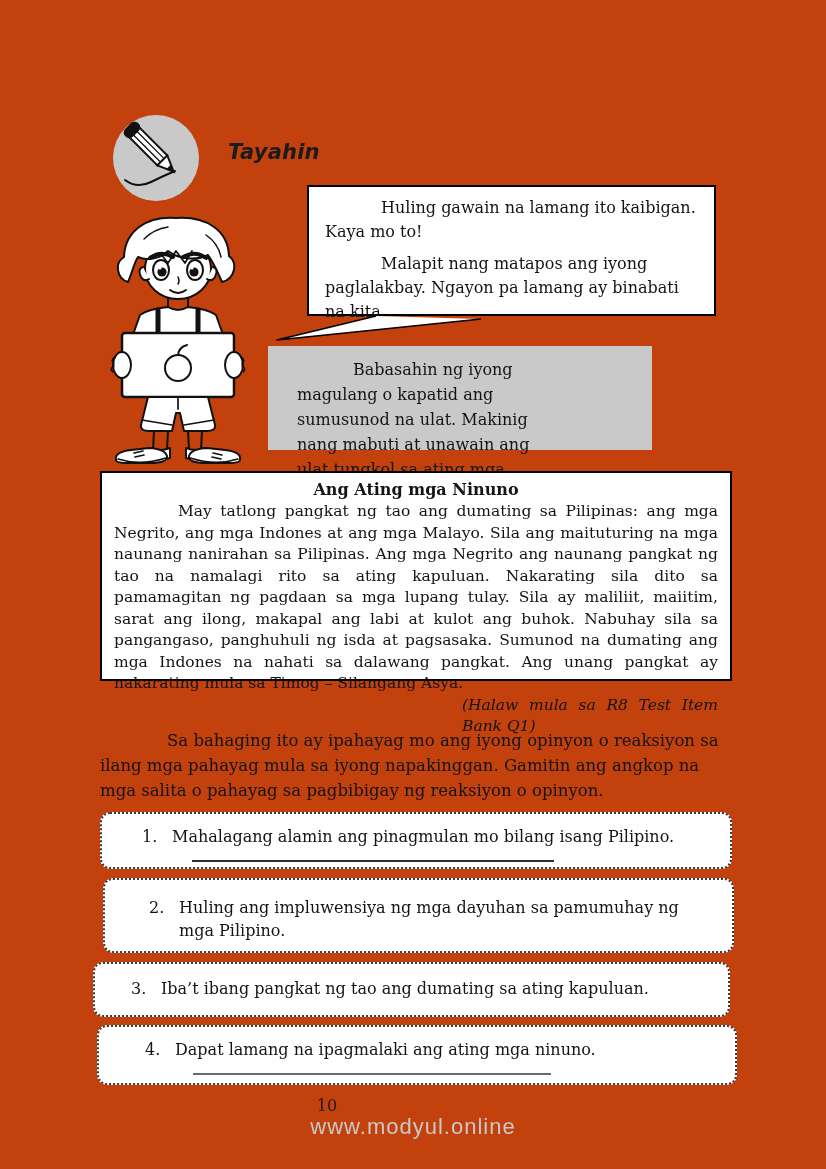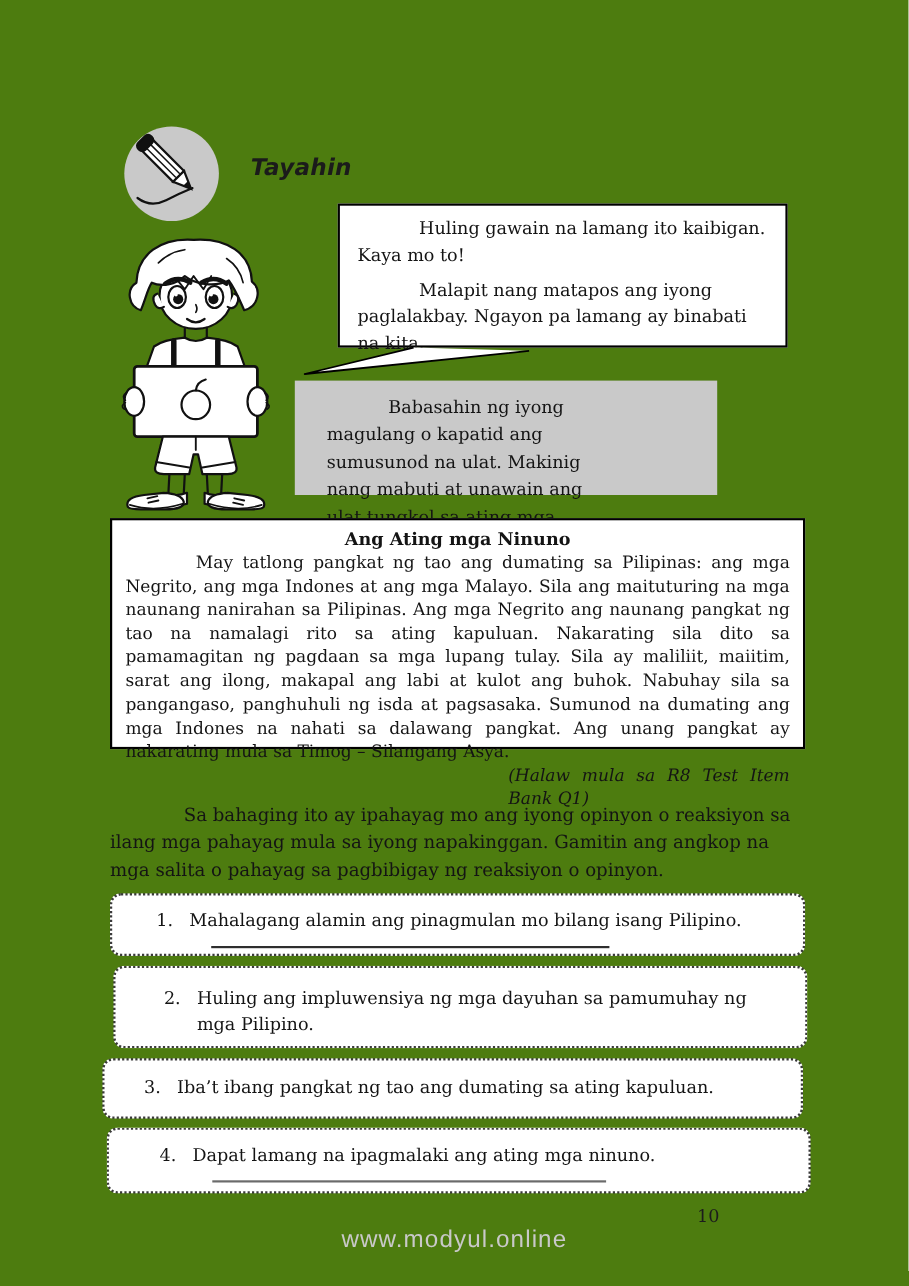--- a/index.html
+++ b/index.html
@@ -1,17 +1,17 @@
 <!DOCTYPE html>
 <html><head>
 <meta charset="utf-8">
 <style>
   html,body{margin:0;padding:0;background:#ffffff;}
   .page{
-    position:relative;width:826px;height:1169px;background:#4d7c0f;overflow:hidden;
+    position:relative;width:826px;height:1169px;background:#c2410c;overflow:hidden;
     font-family:"DejaVu Serif","Liberation Serif",serif;color:#141414;
   }
   
   .pencil-badge{position:absolute;left:112px;top:114px;width:88px;height:88px;}
   .page-title{
     position:absolute;left:228px;top:140px;font-family:"DejaVu Sans","Liberation Sans",sans-serif;
     font-weight:bold;font-style:italic;font-size:21px;color:#1b1b1b;letter-spacing:.2px;
   }
   
   .character{position:absolute;left:88px;top:213px;width:180px;height:252px;}
@@ -55,21 +55,21 @@
   .item-text{flex:1 1 auto;}
   .blank-line{border-top:2px solid #2e2e2e;height:0;}
   #item-box-1{left:100px;top:812px;width:632px;height:57px;padding:11px 26px 0 40px;}
   #item-box-2{left:103px;top:878px;width:631px;height:75px;padding:16px 26px 0 44px;}
   #item-box-3{left:93px;top:962px;width:637px;height:55px;padding:13px 26px 0 36px;}
   #item-box-4{left:97px;top:1025px;width:640px;height:60px;padding:11px 26px 0 46px;}
   #item-box-1 .blank-line{margin:12px 0 0 50px;width:362px;}
   #item-box-4 .blank-line{margin:12px 0 0 48px;width:358px;border-top-color:#6b6b6b;}
   
   .page-number{
-    position:absolute;left:0;top:1096px;width:654px;text-align:right;
+    position:absolute;left:0;top:1096px;width:654px;text-align:center;
     font-size:16px;color:#1c1c1c;
   }
   .watermark{
     position:absolute;left:0;top:1114px;width:826px;text-align:center;
     font-family:"Liberation Sans","DejaVu Sans",sans-serif;font-size:22px;color:#c9c9c9;
     letter-spacing:1px;
   }
   svg{display:block;}
 </style>
 </head>

